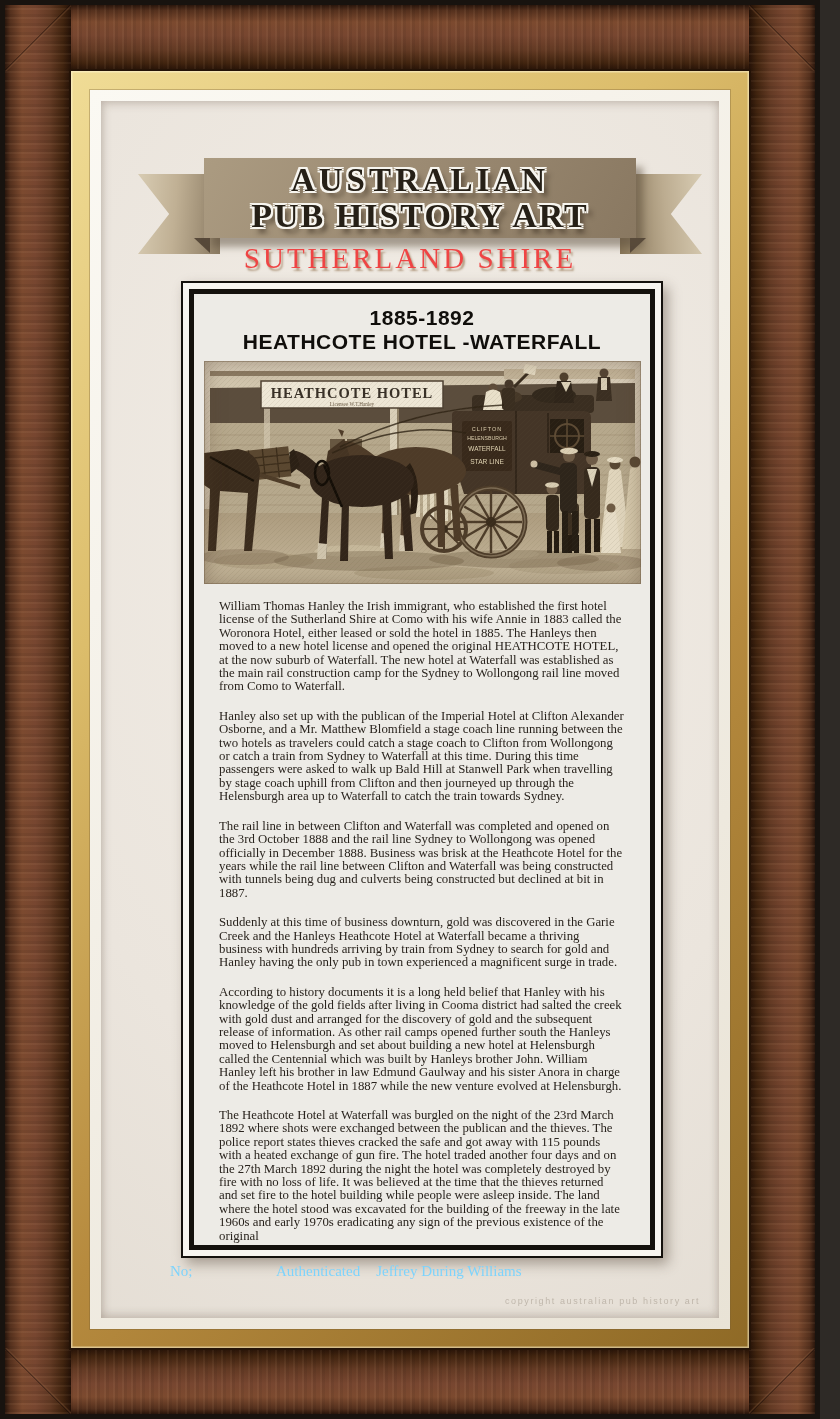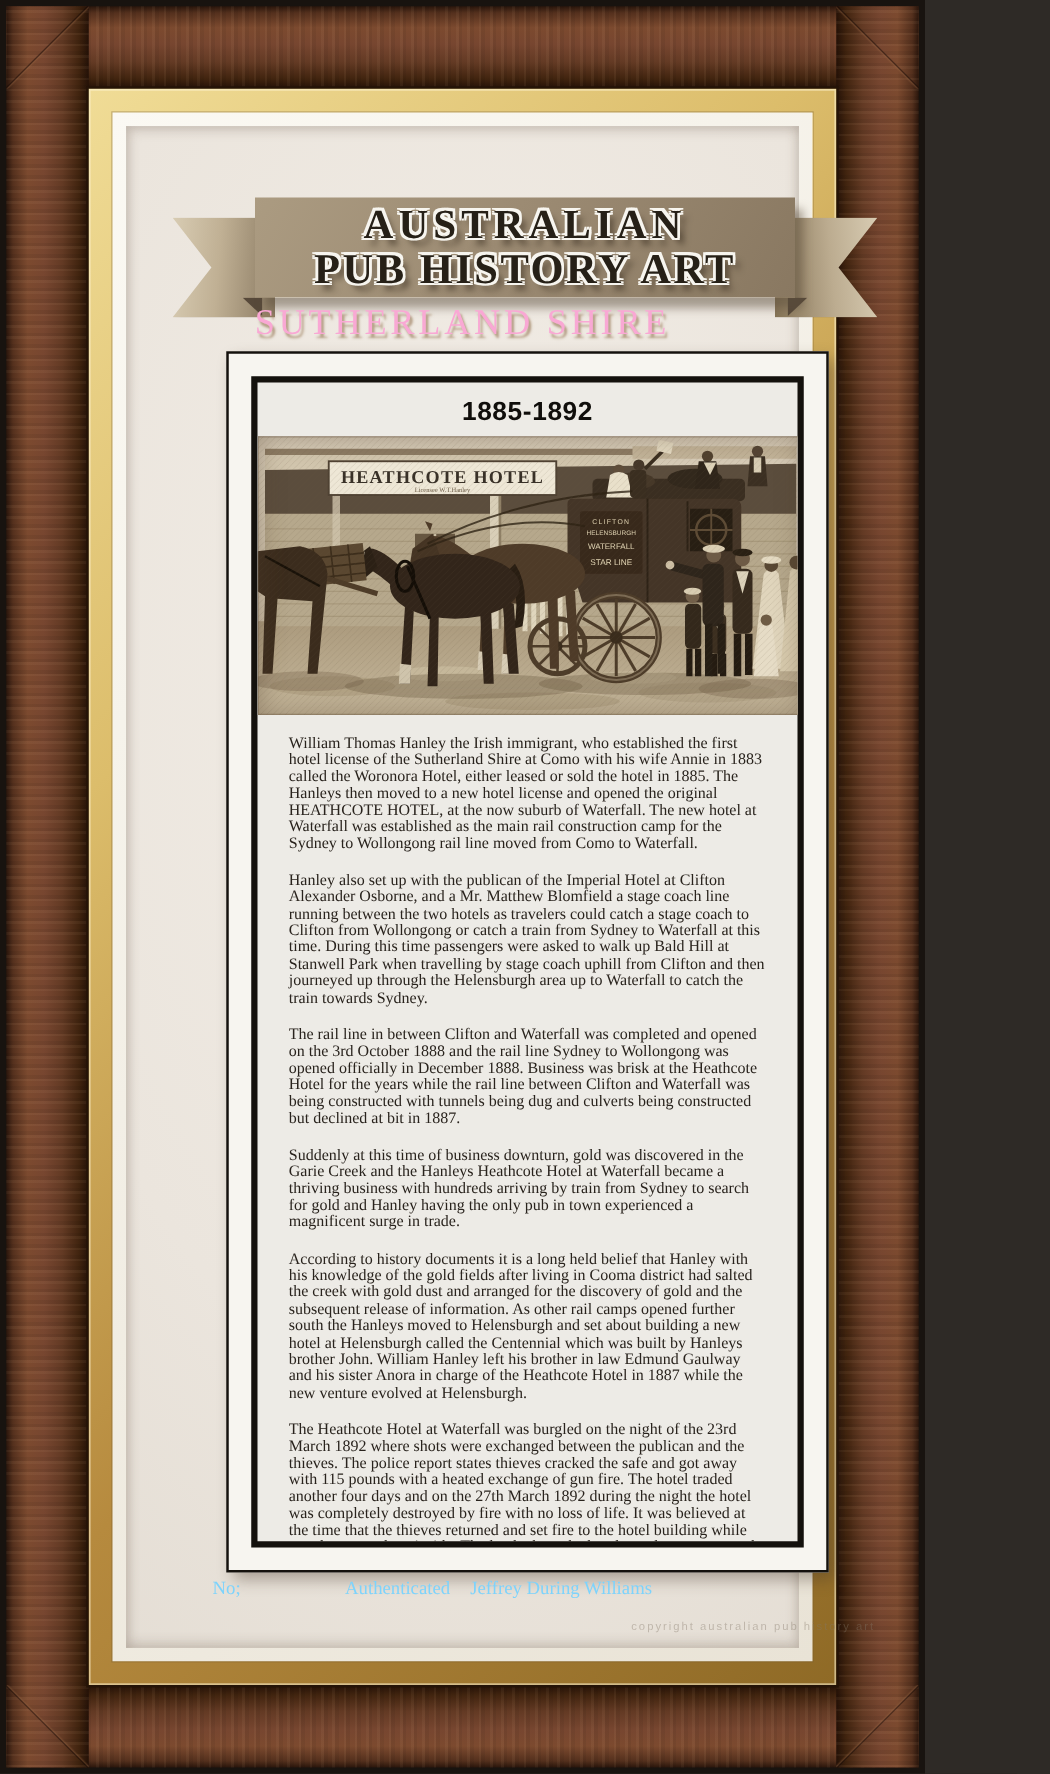--- a/index.html
+++ b/index.html
@@ -1,16 +1,16 @@
 <!DOCTYPE html>
 <html style="--frame_edge: #18130f; --matte: #ebe5dd; --paper: #edebe6; --ribbon_main: #9c8b73; --ribbon_fold: #57493a; --gold_accent: #c9a24a; --ink: #29231d;"><head>
 <meta charset="utf-8">
 <style>
   html,body{margin:0;padding:0;background:#2e2a26;}
-  .scene{position:relative;width:740px;height:1419px;overflow:hidden;background:var(--frame_edge,#18130f);font-family:"Liberation Serif",serif;}
+  .scene{position:relative;width:820px;height:1419px;overflow:hidden;background:var(--frame_edge,#18130f);font-family:"Liberation Serif",serif;}
 
   
   .wood{position:absolute;}
   .wood.top{left:5px;top:5px;right:5px;height:66px;
     background:repeating-linear-gradient(90deg,rgba(255,215,170,.05) 0 2px,rgba(0,0,0,.06) 2px 5px,transparent 5px 9px),
     linear-gradient(180deg,#2a160c 0%,#54301d 8%,#7c4a2f 26%,#774630 46%,#633a24 68%,#41240f 88%,#241107 100%);}
   .wood.bottom{left:5px;bottom:5px;right:5px;height:66px;
     background:repeating-linear-gradient(90deg,rgba(255,215,170,.05) 0 2px,rgba(0,0,0,.06) 2px 5px,transparent 5px 9px),
     linear-gradient(0deg,#2a160c 0%,#54301d 8%,#7c4a2f 26%,#774630 46%,#633a24 68%,#41240f 88%,#241107 100%);}
   .wood.left{left:5px;top:5px;bottom:5px;width:66px;
@@ -44,26 +44,26 @@
   .fold.f-right{right:56px;clip-path:polygon(0 0,100% 0,0 100%);}
   .band{position:absolute;left:66px;right:66px;top:0;height:80px;
     background:linear-gradient(120deg,#ab9b81 0%,var(--ribbon_main,#9c8b73) 45%,#897861 100%);
     box-shadow:7px 9px 7px rgba(92,78,60,.5);
     display:flex;flex-direction:column;align-items:center;justify-content:center;}
   .band-line{font-family:"Liberation Serif",serif;font-weight:bold;color:#262017;line-height:36px;
     text-shadow:-2px -2px 0 #f7f5ef,2px -2px 0 #f7f5ef,-2px 2px 0 #f7f5ef,2px 2px 0 #f7f5ef,0 -2px 0 #f7f5ef,0 2px 0 #f7f5ef,-2px 0 0 #f7f5ef,2px 0 0 #f7f5ef,5px 6px 5px rgba(40,30,18,.55);}
   .band-line.l1{font-size:33px;letter-spacing:4px;}
   .band-line.l2{font-size:34px;letter-spacing:2px;}
   .subtitle{position:absolute;left:0;right:0;top:242px;text-align:center;
-    font-family:"Liberation Serif",serif;font-size:29px;letter-spacing:3px;color:#f9a8d4;
+    font-family:"Liberation Serif",serif;font-size:29px;letter-spacing:3px;color:#ef4444;
     text-shadow:2px 3px 2px rgba(158,128,96,.75);}
 
   
   .doc{position:absolute;left:181px;top:281px;width:482px;height:977px;box-sizing:border-box;
-    border:2px solid #14110d;background:#f7f5f0;padding:18px;
+    border:2px solid #14110d;background:#f7f5f0;padding:6px;
     box-shadow:5px 6px 12px rgba(70,55,40,.4);}
   .doc-inner{width:100%;height:100%;box-sizing:border-box;border:5px solid #14110d;
     background:var(--paper,#edebe6);overflow:hidden;}
   .doc-title{margin-top:12px;text-align:center;font-family:"Liberation Sans",sans-serif;font-weight:bold;
     color:#100e0b;font-size:21px;line-height:24px;letter-spacing:.5px;}
   .photo-wrap{width:437px;height:223px;margin:7px auto 9px;position:relative;}
   .photo-wrap svg{display:block;}
   .photo-vignette{position:absolute;inset:0;box-shadow:inset 0 0 22px rgba(85,65,45,.45), inset 0 0 0 1px rgba(120,100,75,.45);pointer-events:none;}
   .body-text{margin:0 9px;font-family:"Liberation Serif",serif;font-size:12.8px;line-height:13.4px;color:#29231d;}
   .body-text p{margin:16px;}
@@ -101,20 +101,21 @@
       <div class="band-line l1">AUSTRALIAN</div>
       <div class="band-line l2">PUB HISTORY ART</div>
     </div>
   </div>
   <div class="subtitle">SUTHERLAND SHIRE</div>
 
   <div class="doc">
     <div class="doc-inner">
       <div class="doc-title">
         <div>1885-1892</div>
+        <div>HEATHCOTE HOTEL -WATERFALL</div>
       </div>
 
       <div class="photo-wrap">
         <svg width="437" height="223" viewBox="0 0 437 223">
           <defs>
             <linearGradient id="skyG" x1="0" y1="0" x2="0" y2="1">
               <stop offset="0" stop-color="#d8cdb9"></stop>
                 <stop offset="1" stop-color="#c8baa1"></stop>
             </linearGradient>
             <linearGradient id="groundG" x1="0" y1="0" x2="0" y2="1">

